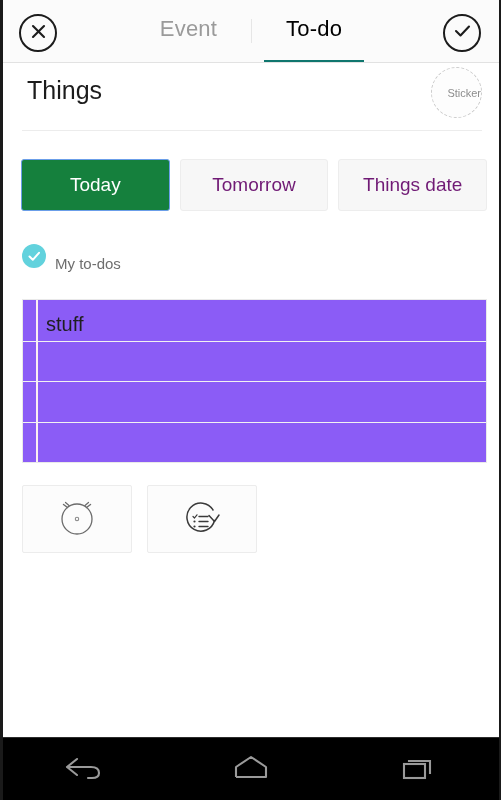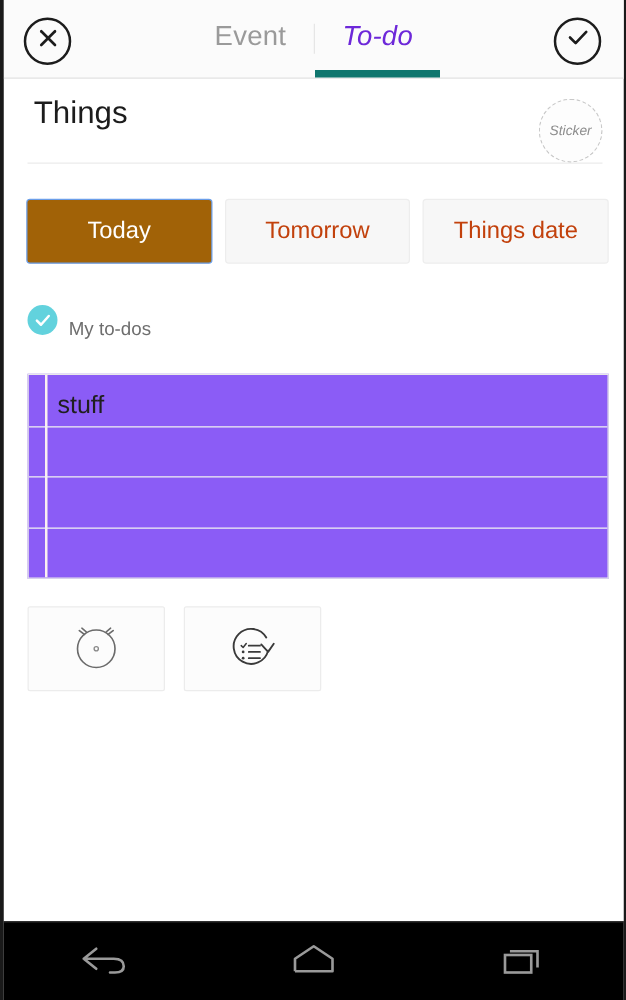--- a/index.html
+++ b/index.html
@@ -49,35 +49,34 @@
 
   .tabs {
     position: absolute;
     left: 0;
     top: 0;
     width: 100%;
     height: 62px;
     display: flex;
     align-items: center;
     justify-content: center;
-    gap: 0px;
+    gap: 12px;
   }
   .tab {
     font-size: 22px;
     letter-spacing: 0.2px;
     padding: 0 22px;
     height: 62px;
     line-height: 58px;
     box-sizing: border-box;
   }
   .tab-inactive { color: #9a9a9a; }
   .tab-active {
-    color: #6d28d9;
-    border-bottom: 6px solid #0f766e;
-    font-style: italic;
+    color: #000000;
+    border-bottom: 2px solid #0f766e;
   }
   .tab-divider {
     width: 1px;
     height: 24px;
     background: #e6e6e6;
   }
 
   
   .title-row {
     position: absolute;
@@ -97,32 +96,31 @@
     position: absolute;
     left: 19px;
     right: 17px;
     top: 66px;
     height: 1px;
     background: #ececec;
   }
   .sticker {
     position: absolute;
     right: 17px;
-    top: 15px;
+    top: 3px;
     width: 49px;
     height: 49px;
     border: 1px dashed #c9c9c9;
     border-radius: 50%;
     display: flex;
     align-items: center;
-    justify-content: center;
+    justify-content: flex-end;
     font-size: 11px;
     color: #8d8d8d;
     background: #fdfdfd;
-    font-style: italic;
   }
 
   
   .date-row {
     position: absolute;
     left: 18px;
     top: 159px;
     width: 466px;
     display: flex;
     gap: 10px;
@@ -131,27 +129,27 @@
     flex: 1;
     height: 52px;
     border-radius: 3px;
     display: flex;
     align-items: center;
     justify-content: center;
     font-size: 19px;
     box-sizing: border-box;
   }
   .date-btn.selected {
-    background: #a16207;
+    background: #15803d;
     color: #ffffff;
     border: 1px solid #6b9ee9;
   }
   .date-btn.unselected {
     background: #f7f7f7;
-    color: #c2410c;
+    color: #701a75;
     border: 1px solid #ededed;
   }
 
   
   .todos-row {
     position: absolute;
     left: 19px;
     top: 240px;
     display: flex;
     align-items: center;

